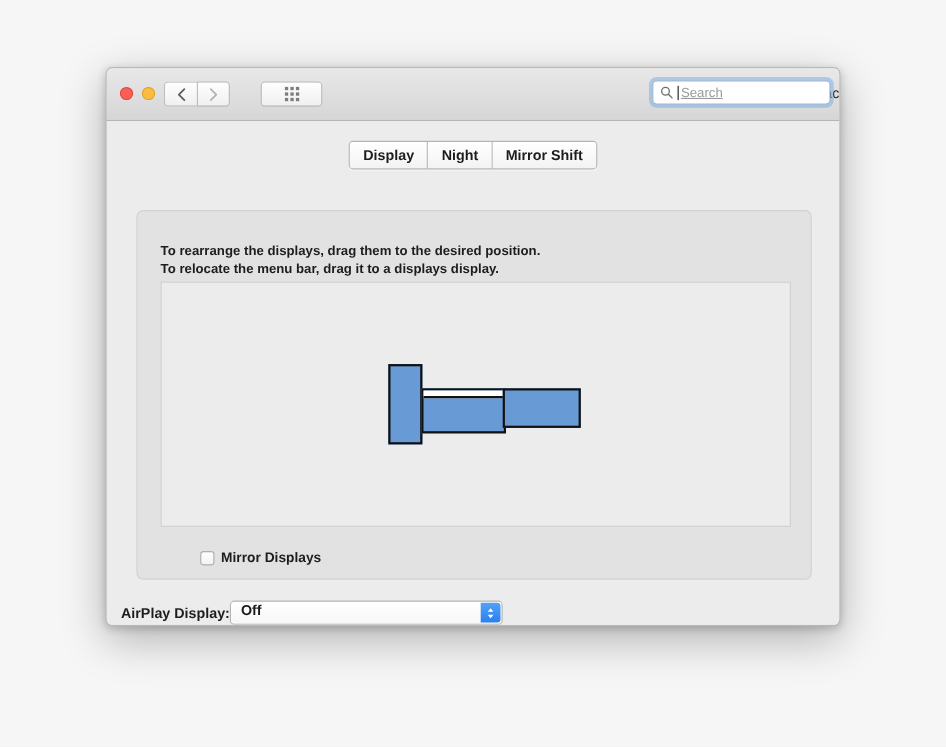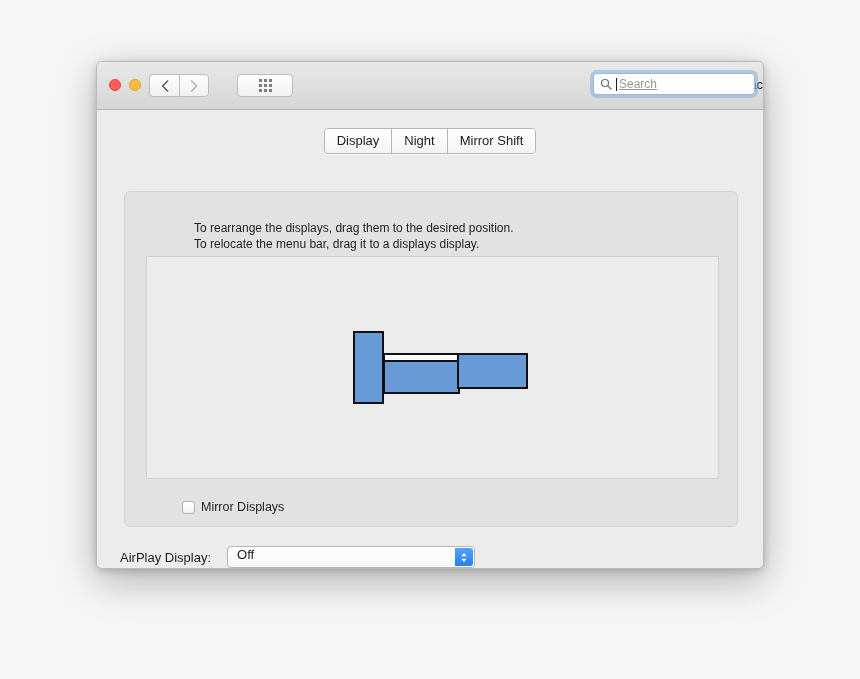--- a/index.html
+++ b/index.html
@@ -139,20 +139,21 @@
     font-size: 12px;
     color: #9a9a9a;
     text-decoration: underline;
   }
 
   
   #window-body {
     position: relative;
     height: 459px;
     background: #ececec;
+    font-weight: bold;
   }
 
   
   #tabbar {
     position: absolute;
     left: 0;
     right: 0;
     top: 18px;
     display: flex;
     justify-content: center;
@@ -192,21 +193,21 @@
     box-sizing: border-box;
   }
   #hint {
     position: absolute;
     left: 21px;
     top: 28px;
     font-size: 12px;
     color: #1d1d1d;
     line-height: 16px;
   }
-  #hint div { white-space: nowrap; margin-left: 48px; }
+  #hint div { white-space: nowrap; }
 
   #arrange-canvas {
     position: absolute;
     left: 21px;
     top: 64px;
     width: 573px;
     height: 223px;
     background: #ececec;
     border: 1px solid #cfcfcf;
     box-sizing: border-box;
@@ -252,25 +253,25 @@
     border: 1px solid #b0b0b0;
   }
   .cb-label {
     font-size: 12.5px;
     color: #1d1d1d;
   }
 
   
   #airplay-row {
     position: absolute;
-    left: 23px;
+    left: 13px;
     top: 436px;
     display: flex;
     align-items: center;
-    gap: 16px;
+    gap: 0;
   }
   #airplay-label {
     font-size: 13px;
     color: #1d1d1d;
   }
   #airplay-popup {
     position: relative;
     width: 248px;
     height: 22px;
     background: linear-gradient(to bottom, #ffffff, #f7f7f7);

